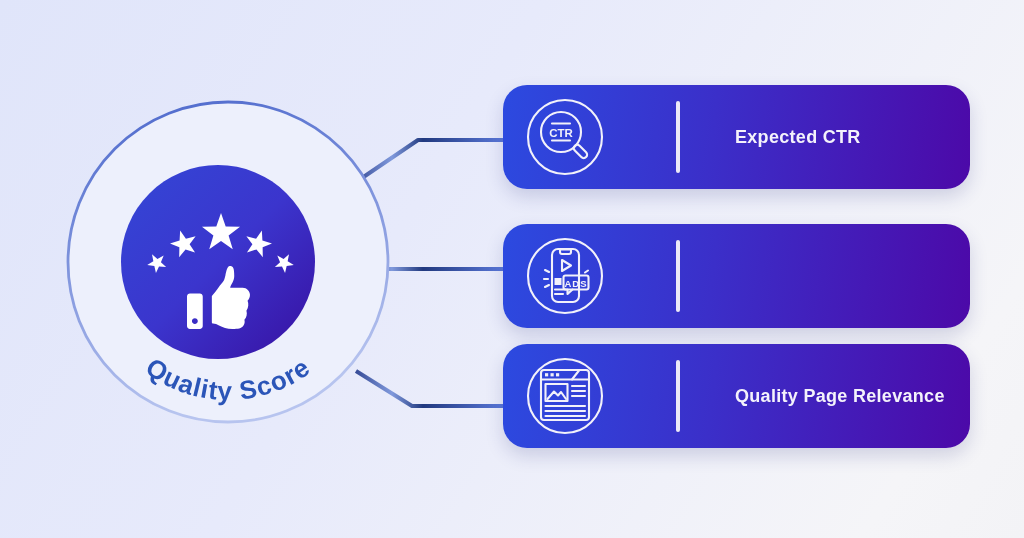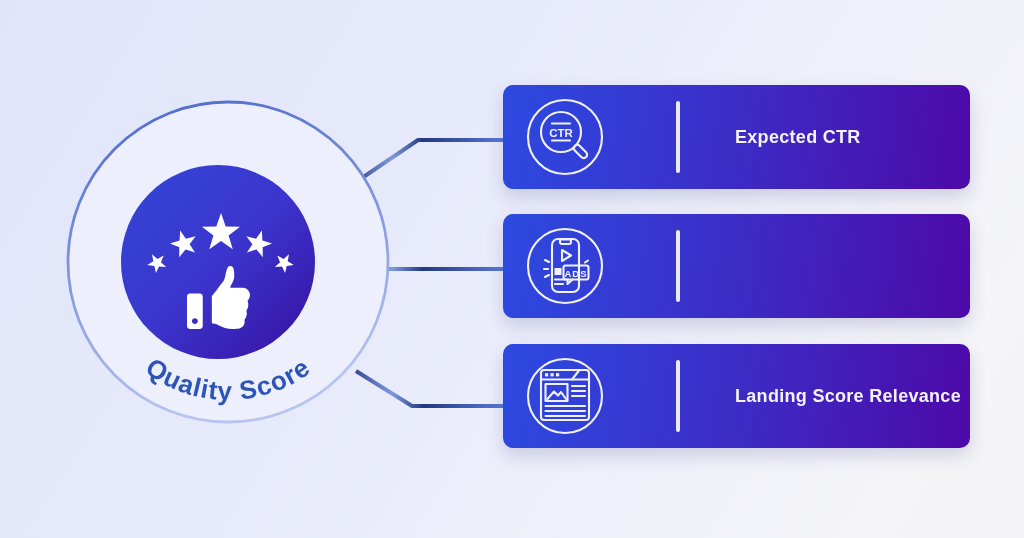--- a/index.html
+++ b/index.html
@@ -7,28 +7,28 @@
     position:relative;width:1024px;height:538px;overflow:hidden;
     background:linear-gradient(122deg,#e0e5fa 0%,#e7eafb 40%,#f5f5f8 88%,#f3f3f6 100%);
     font-family:"Liberation Sans",sans-serif;
   }
   .bg-svg{position:absolute;left:0;top:0;width:1024px;height:538px;}
   svg text{font-family:"Liberation Sans",sans-serif;}
   .qs-curved-text{font-size:26px;font-weight:700;fill:#2b55b8;letter-spacing:1px;}
 
   .card{
     position:absolute;left:503px;width:467px;height:104px;
-    border-radius:10px;display:flex;align-items:center;padding-left:22px;
+    border-radius:24px;display:flex;align-items:center;padding-left:22px;
     box-sizing:border-box;
     background:linear-gradient(97deg,#2c4ae0 0%,#3b2fc9 45%,#4c09a8 100%);
     box-shadow:0 8px 18px rgba(44,48,130,0.18);
     gap:36px;
   }
   .card-1{top:85px;}
-  .card-2{top:214px;}
+  .card-2{top:224px;}
   .card-3{top:344px;}
   .icon-wrap{width:80px;height:80px;flex:0 0 auto;}
   .divider{
     width:4px;height:72px;border-radius:2px;background:#ece9f7;
     margin-left:35px;flex:0 0 auto;
   }
   .card-label{
     margin-left:19px;color:#f4f2fb;font-size:18px;font-weight:700;
     letter-spacing:0.3px;white-space:nowrap;
   }
@@ -128,16 +128,16 @@
       <rect x="20.5" y="28" width="22" height="17" class="icon-stroke" stroke-width="1.8"></rect>
       <path d="M22.5 43 L29 35.5 L33 39.5 L36 36 L41 43" class="icon-stroke" stroke-width="1.8"></path>
       <line x1="47" y1="30" x2="60" y2="30" class="icon-stroke" stroke-width="1.8"></line>
       <line x1="47" y1="35" x2="60" y2="35" class="icon-stroke" stroke-width="1.8"></line>
       <line x1="47" y1="40" x2="60" y2="40" class="icon-stroke" stroke-width="1.8"></line>
       <line x1="20.5" y1="50" x2="60" y2="50" class="icon-stroke" stroke-width="1.8"></line>
       <line x1="20.5" y1="55" x2="60" y2="55" class="icon-stroke" stroke-width="1.8"></line>
       <line x1="20.5" y1="60" x2="60" y2="60" class="icon-stroke" stroke-width="1.8"></line>
     </svg>
     <div class="divider"></div>
-    <span class="card-label">Landing Score Relevance</span>
+    <span class="card-label">Quality Page Relevance</span>
   </div>
 
 </div>
 
 </body></html>

